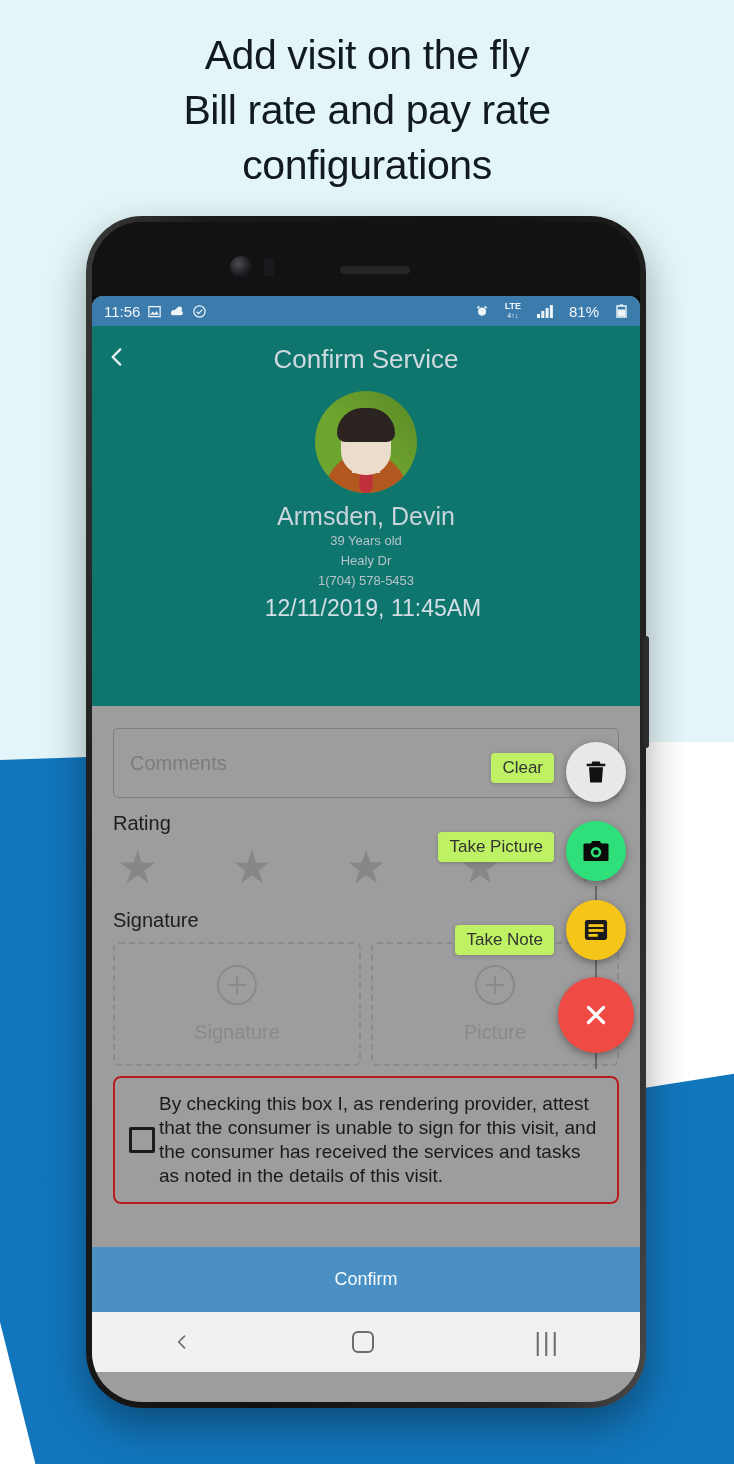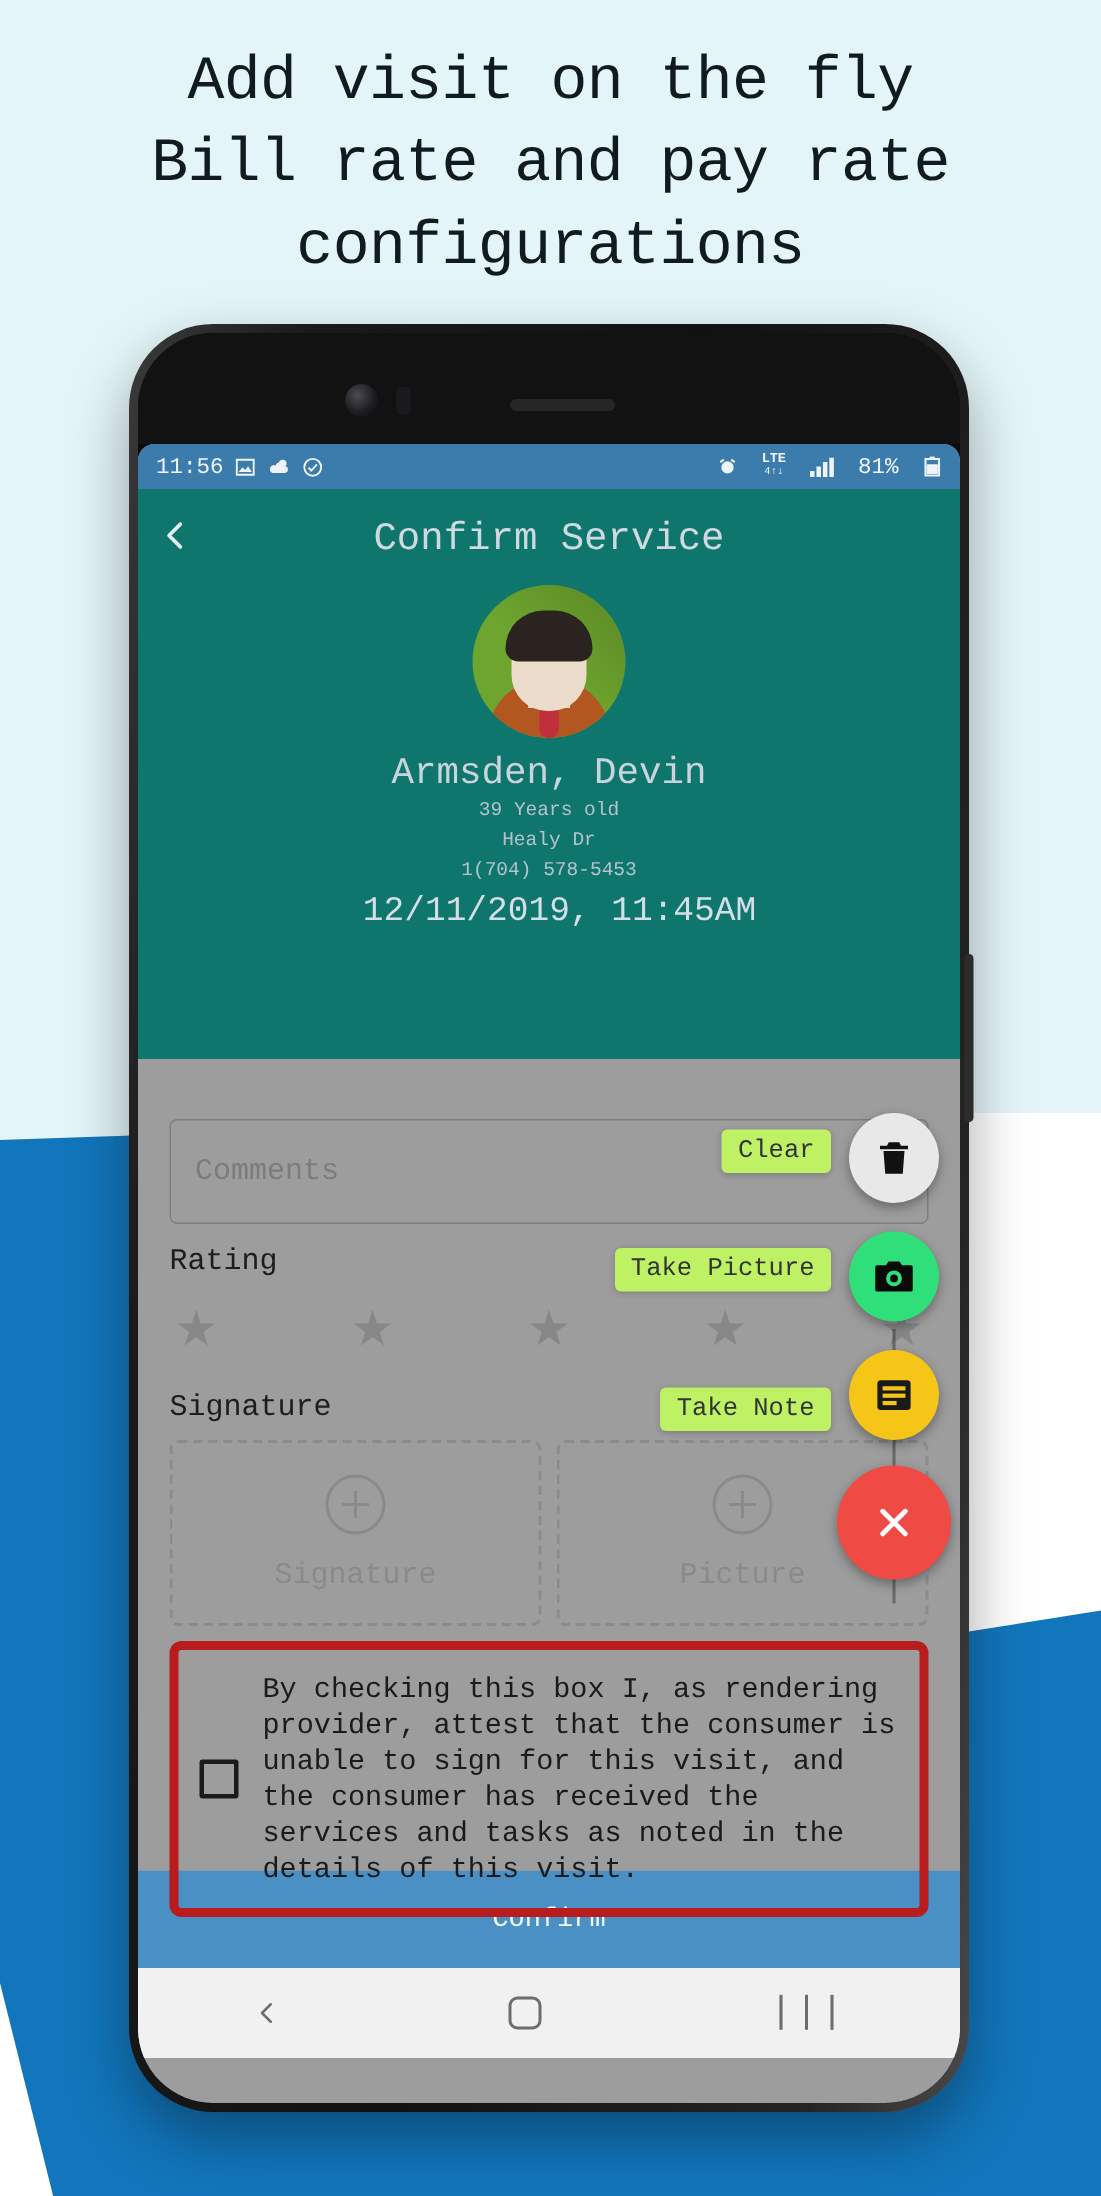--- a/index.html
+++ b/index.html
@@ -6,21 +6,20 @@
   html, body {
     width: 734px; height: 1464px;
     overflow: hidden;
     font-family: "Liberation Sans", sans-serif;
   }
   #root {
     position: relative;
     width: 734px; height: 1464px;
     background: #e3f5f8;
     overflow: hidden;
-    font-family: Liberation Mono, monospace;
   }
 
   
   .bg-white-right {
     position: absolute;
     left: 0; top: 742px;
     width: 734px; height: 722px;
     background: #ffffff;
   }
   .bg-blue-left {
@@ -228,21 +227,21 @@
     margin-top: 4px;
     color: #d4dee6;
     font-size: 23px;
     margin-left: 14px;
   }
 
   
   .body-area {
     position: relative;
     background: #9d9d9d;
-    padding: 40px 21px 0;
+    padding: 22px 21px 0;
     height: 541px;
   }
   .comments-box {
     height: 70px;
     border: 1px solid #7e7e7e;
     border-radius: 5px;
     background: transparent;
     display: flex;
     align-items: center;
     padding: 0 16px;
@@ -296,26 +295,26 @@
     background: #8a8a8a;
   }
   .plus-circle::before { left: 9px; top: 17px; width: 18px; height: 2px; }
   .plus-circle::after  { left: 17px; top: 9px; width: 2px; height: 18px; }
   .dz-label {
     color: #8a8a8a;
     font-size: 20px;
   }
   .attest-box {
     margin-top: 10px;
-    border: 6px solid #b91c1c;
+    border: 2px solid #b91c1c;
     border-radius: 8px;
     display: flex;
     align-items: center;
     padding: 14px 16px 14px 14px;
-    gap: 16px;
+    gap: 4px;
   }
   .checkbox {
     flex: 0 0 auto;
     width: 26px; height: 26px;
     border: 3px solid #1b1b1b;
     border-radius: 2px;
     cursor: pointer;
   }
   .attest-text {
     color: #1a1a1a;

